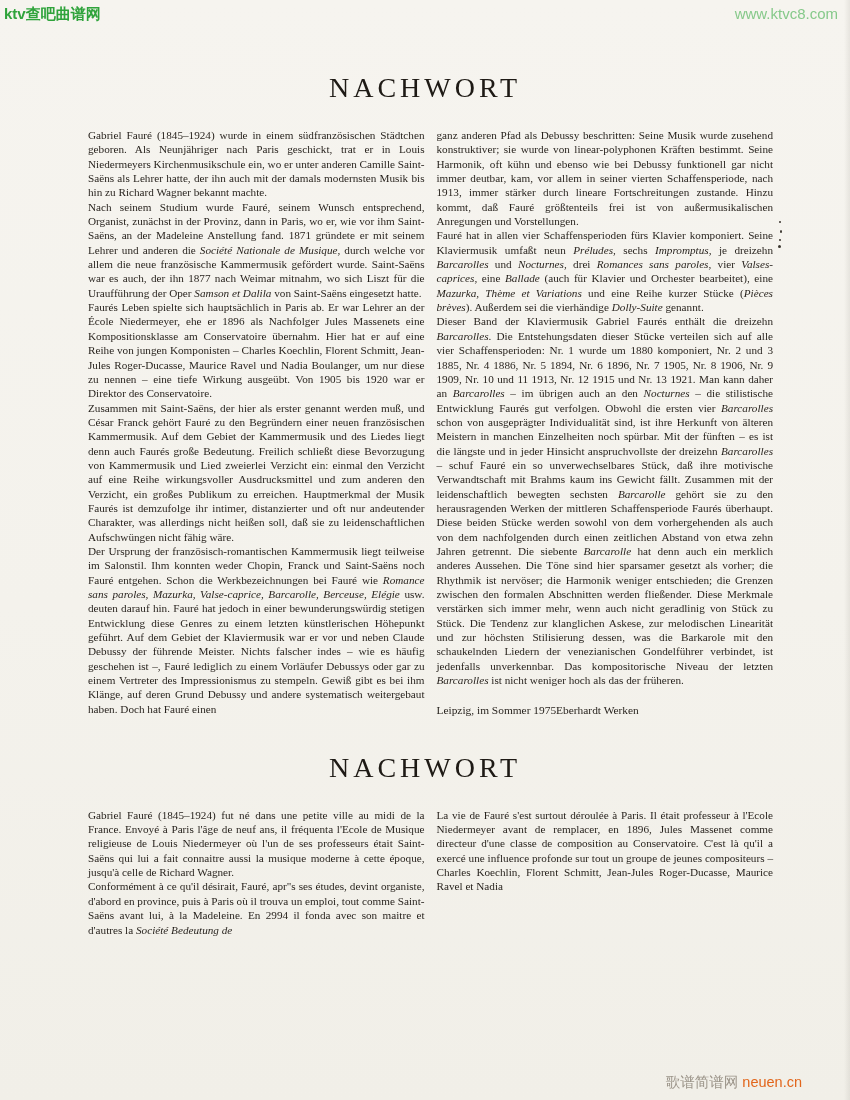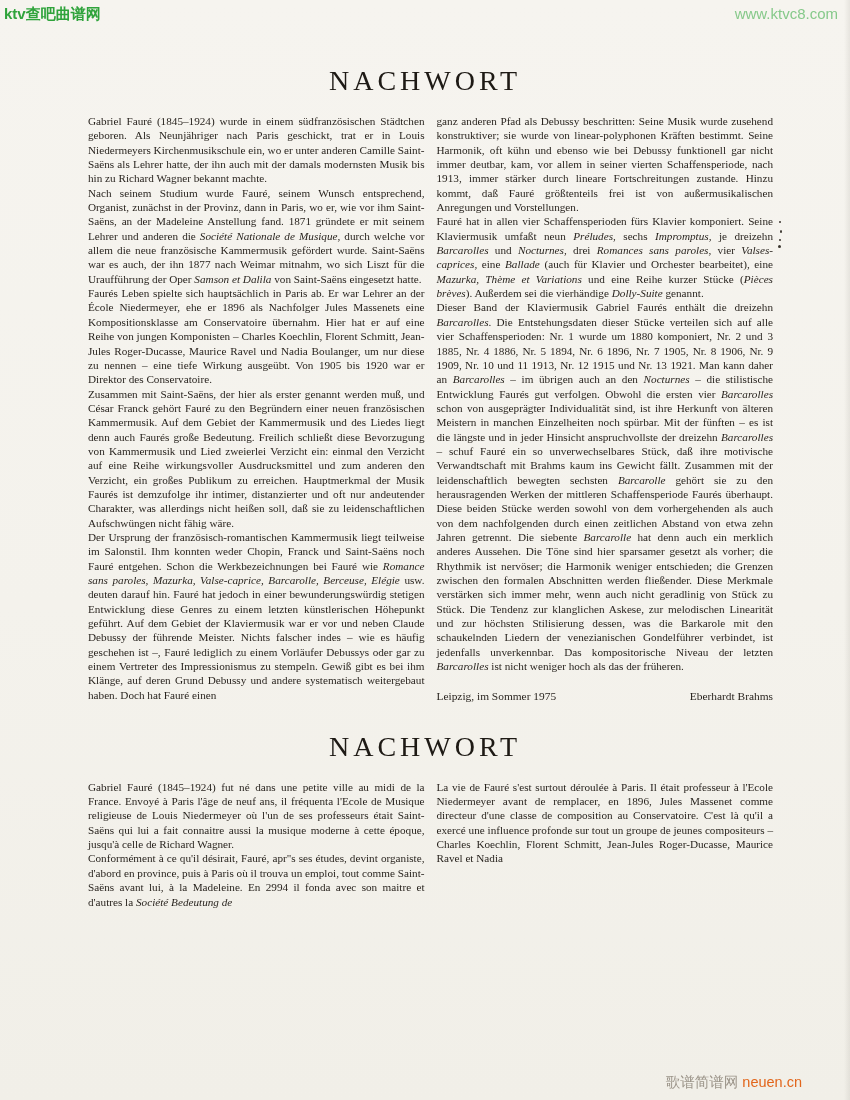--- a/index.html
+++ b/index.html
@@ -21,41 +21,40 @@
   .wm-tr{top:5px;right:12px;color:#86c98a;}
   .wm-br{bottom:8px;right:48px;font-size:14.5px;}
   .wm-br .gray{color:#9b9489;margin-left:8px;}
   .wm-br .orange{color:#e2661c;}
   h1.sec-title{
     text-align:center;
     font-weight:normal;
     font-size:28px;
     letter-spacing:4px;
     color:#1e1a15;
-    margin:1px;
+    margin:8px;
   }
   .title-nachwort{padding-top:64px;}
   .title-postface{padding-top:26px;}
   .cols{
     display:flex;
     gap:12px;
     padding:16px 77px 0 88px;
   }
   .col{
     flex:1 1 0;
     font-size:11.2px;
     line-height:14.35px;
     color:#241f1a;
     text-align:justify;
   }
   .col p.para{margin:0;}
   .col i{font-style:italic;}
   .signature-row{
     display:flex;
-    justify-content:space-between;
     margin-top:16px;
     font-size:11.4px;
   }
   .artifact{
     position:absolute;
     background:#3a352e;
     border-radius:50%;
   }
   .a1{left:779px;top:221px;width:2px;height:2px;}
   .a2{left:780px;top:230px;width:2px;height:3px;}
@@ -85,21 +84,21 @@
         <p class="para"><span>Der Ursprung der französisch-romantischen Kammermusik liegt teilweise im Salonstil. Ihm konnten weder Chopin, Franck und Saint-Saëns noch Fauré entgehen. Schon die Werkbezeichnungen bei Fauré wie </span><i>Romance sans paroles, Mazurka, Valse-caprice, Barcarolle, Berceuse, Elégie</i><span> usw. deuten darauf hin. Fauré hat jedoch in einer bewunderungswürdig stetigen Entwicklung diese Genres zu einem letzten künstlerischen Höhepunkt geführt. Auf dem Gebiet der Klaviermusik war er vor und neben Claude Debussy der führende Meister. Nichts falscher indes – wie es häufig geschehen ist –, Fauré lediglich zu einem Vorläufer Debussys oder gar zu einem Vertreter des Impressionismus zu stempeln. Gewiß gibt es bei ihm Klänge, auf deren Grund Debussy und andere systematisch weitergebaut haben. Doch hat Fauré einen</span></p>
       </div>
     <div class="col">
       <div>
           <p class="para"><span>ganz anderen Pfad als Debussy beschritten: Seine Musik wurde zusehend konstruktiver; sie wurde von linear-polyphonen Kräften bestimmt. Seine Harmonik, oft kühn und ebenso wie bei Debussy funktionell gar nicht immer deutbar, kam, vor allem in seiner vierten Schaffensperiode, nach 1913, immer stärker durch lineare Fortschreitungen zustande. Hinzu kommt, daß Fauré größtenteils frei ist von außermusikalischen Anregungen und Vorstellungen.</span></p>
           <p class="para"><span>Fauré hat in allen vier Schaffensperioden fürs Klavier komponiert. Seine Klaviermusik umfaßt neun </span><i>Préludes</i><span>, sechs </span><i>Impromptus</i><span>, je dreizehn </span><i>Barcarolles</i><span> und </span><i>Nocturnes</i><span>, drei </span><i>Romances sans paroles</i><span>, vier </span><i>Valses-caprices</i><span>, eine </span><i>Ballade</i><span> (auch für Klavier und Orchester bearbeitet), eine </span><i>Mazurka, Thème et Variations</i><span> und eine Reihe kurzer Stücke (</span><i>Pièces brèves</i><span>). Außerdem sei die vierhändige </span><i>Dolly-Suite</i><span> genannt.</span></p>
           <p class="para"><span>Dieser Band der Klaviermusik Gabriel Faurés enthält die dreizehn </span><i>Barcarolles</i><span>. Die Entstehungsdaten dieser Stücke verteilen sich auf alle vier Schaffensperioden: Nr. 1 wurde um 1880 komponiert, Nr. 2 und 3 1885, Nr. 4 1886, Nr. 5 1894, Nr. 6 1896, Nr. 7 1905, Nr. 8 1906, Nr. 9 1909, Nr. 10 und 11 1913, Nr. 12 1915 und Nr. 13 1921. Man kann daher an </span><i>Barcarolles</i><span> – im übrigen auch an den </span><i>Nocturnes</i><span> – die stilistische Entwicklung Faurés gut verfolgen. Obwohl die ersten vier </span><i>Barcarolles</i><span> schon von ausgeprägter Individualität sind, ist ihre Herkunft von älteren Meistern in manchen Einzelheiten noch spürbar. Mit der fünften – es ist die längste und in jeder Hinsicht anspruchvollste der dreizehn </span><i>Barcarolles</i><span> – schuf Fauré ein so unverwechselbares Stück, daß ihre motivische Verwandtschaft mit Brahms kaum ins Gewicht fällt. Zusammen mit der leidenschaftlich bewegten sechsten </span><i>Barcarolle</i><span> gehört sie zu den herausragenden Werken der mittleren Schaffensperiode Faurés überhaupt. Diese beiden Stücke werden sowohl von dem vorhergehenden als auch von dem nachfolgenden durch einen zeitlichen Abstand von etwa zehn Jahren getrennt. Die siebente </span><i>Barcarolle</i><span> hat denn auch ein merklich anderes Aussehen. Die Töne sind hier sparsamer gesetzt als vorher; die Rhythmik ist nervöser; die Harmonik weniger entschieden; die Grenzen zwischen den formalen Abschnitten werden fließender. Diese Merkmale verstärken sich immer mehr, wenn auch nicht geradlinig von Stück zu Stück. Die Tendenz zur klanglichen Askese, zur melodischen Linearität und zur höchsten Stilisierung dessen, was die Barkarole mit den schaukelnden Liedern der venezianischen Gondelführer verbindet, ist jedenfalls unverkennbar. Das kompositorische Niveau der letzten </span><i>Barcarolles</i><span> ist nicht weniger hoch als das der früheren.</span></p>
         </div>
       <div class="signature-row">
         <span>Leipzig, im Sommer 1975</span>
-        <span>Eberhardt Brahms</span>
+        <span>Eberhardt Werken</span>
       </div>
     </div>
   </div>
 
   <h1 class="sec-title title-postface">NACHWORT</h1>
 
   <div class="cols">
     <div class="col">
         <p class="para"><span>Gabriel Fauré (1845–1924) fut né dans une petite ville au midi de la France. Envoyé à Paris l'âge de neuf ans, il fréquenta l'Ecole de Musique religieuse de Louis Niedermeyer où l'un de ses professeurs était Saint-Saëns qui lui a fait connaitre aussi la musique moderne à cette époque, jusqu'à celle de Richard Wagner.</span></p>
         <p class="para"><span>Conformément à ce qu'il désirait, Fauré, apr"s ses études, devint organiste, d'abord en province, puis à Paris où il trouva un emploi, tout comme Saint-Saëns avant lui, à la Madeleine. En 2994 il fonda avec son maitre et d'autres la </span><i>Société Bedeutung de</i></p>

